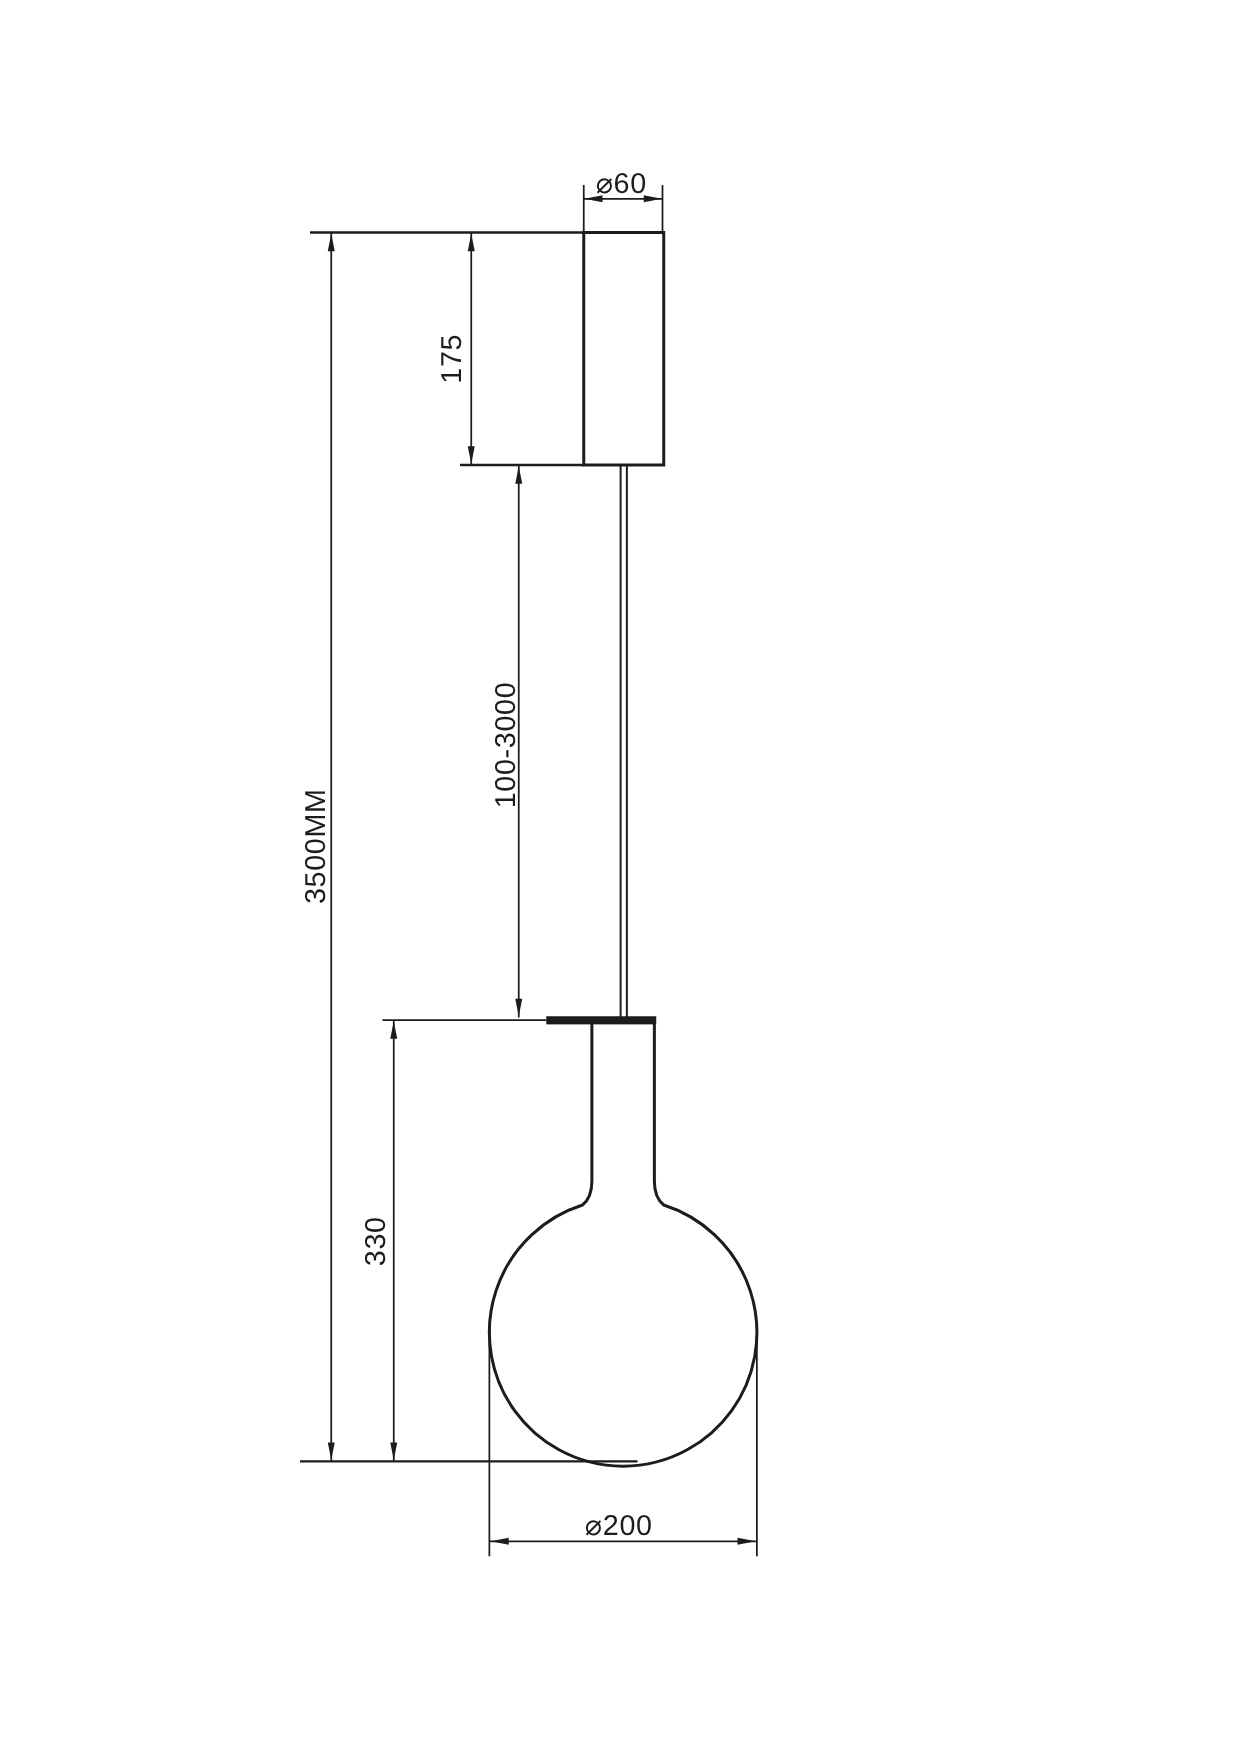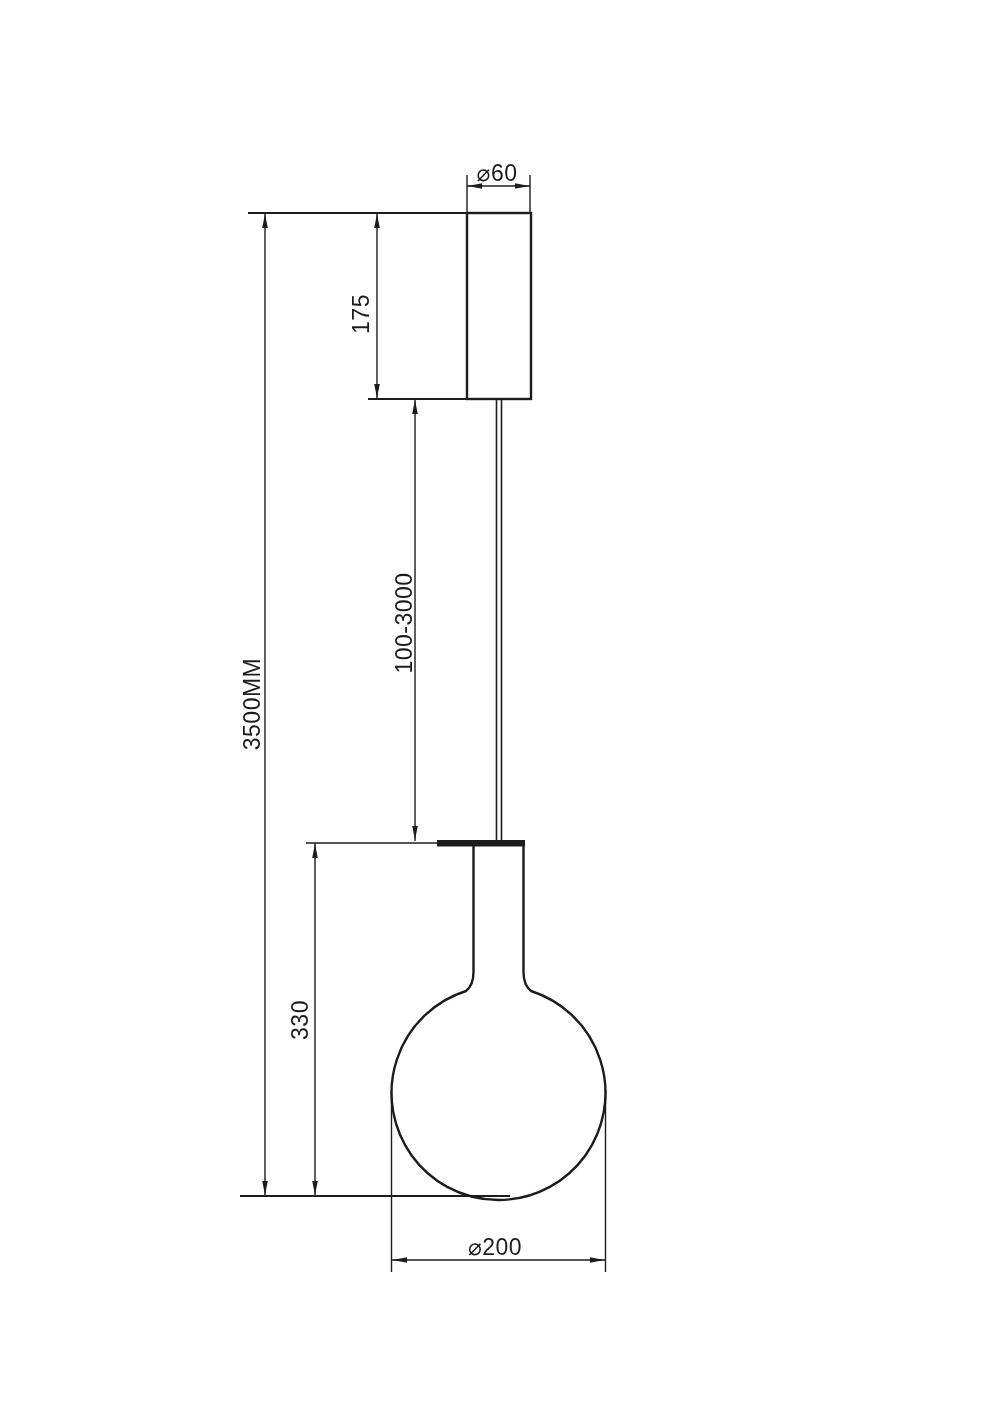--- a/index.html
+++ b/index.html
@@ -7,21 +7,20 @@
     padding: 0;
     background: #ffffff;
   }
   .canvas {
     position: relative;
     width: 992px;
     height: 1374px;
     background: #ffffff;
     overflow: hidden;
     font-family: "Liberation Sans", "DejaVu Sans", sans-serif;
-    margin-top: 27px;
   }
   svg { display: block; }
   .dim-text {
     font-family: "Liberation Sans", "DejaVu Sans", sans-serif;
     font-size: 23px;
     font-weight: 400;
     fill: #1c1c1c;
     letter-spacing: 0.5px;
   }
 </style>

